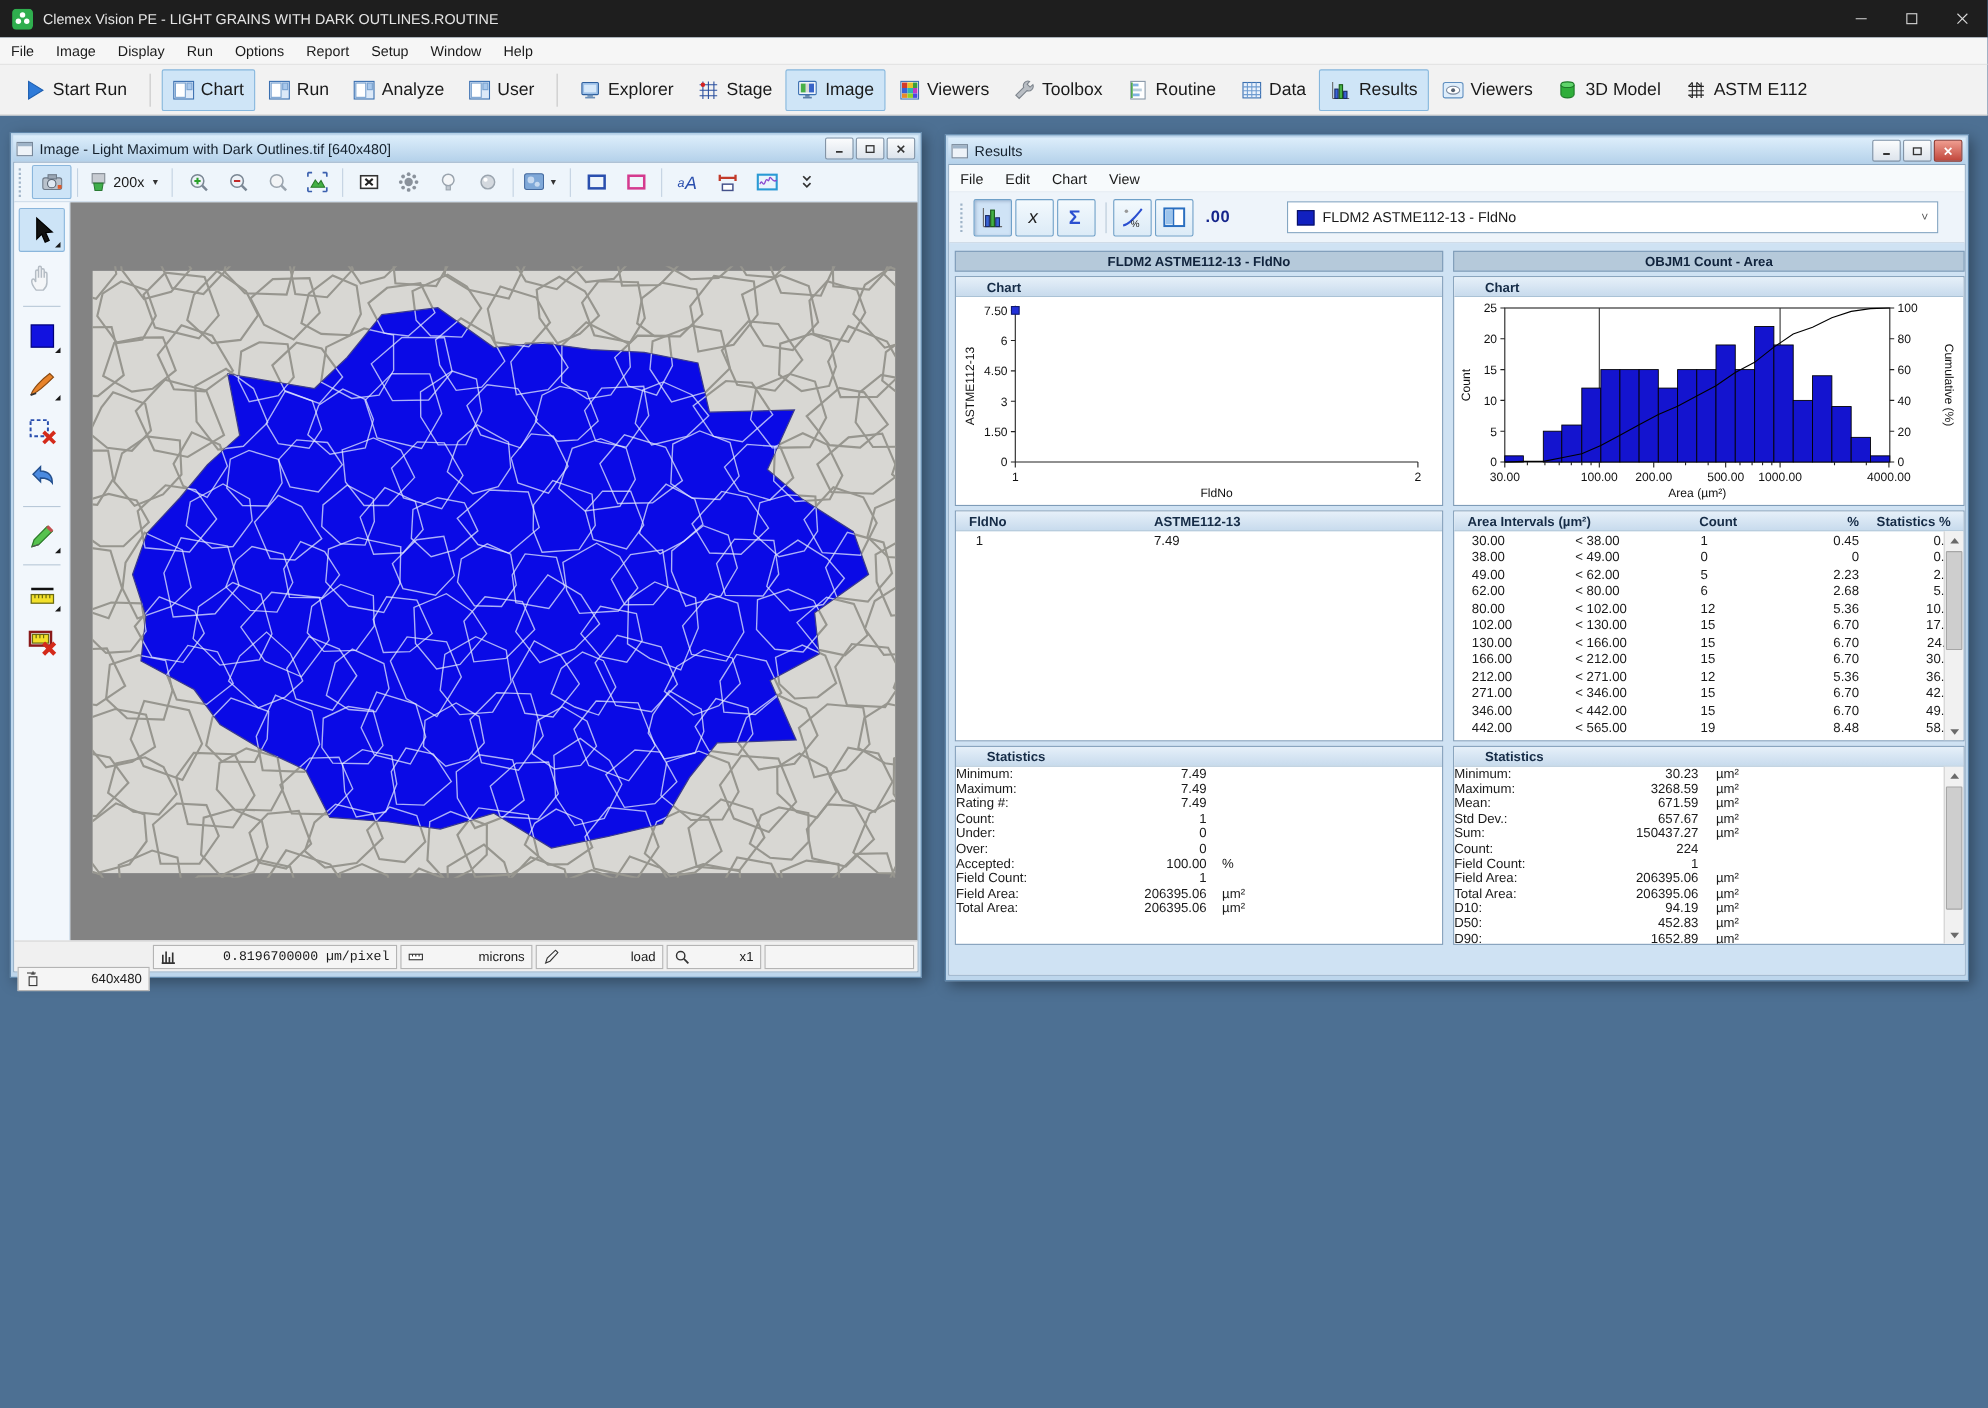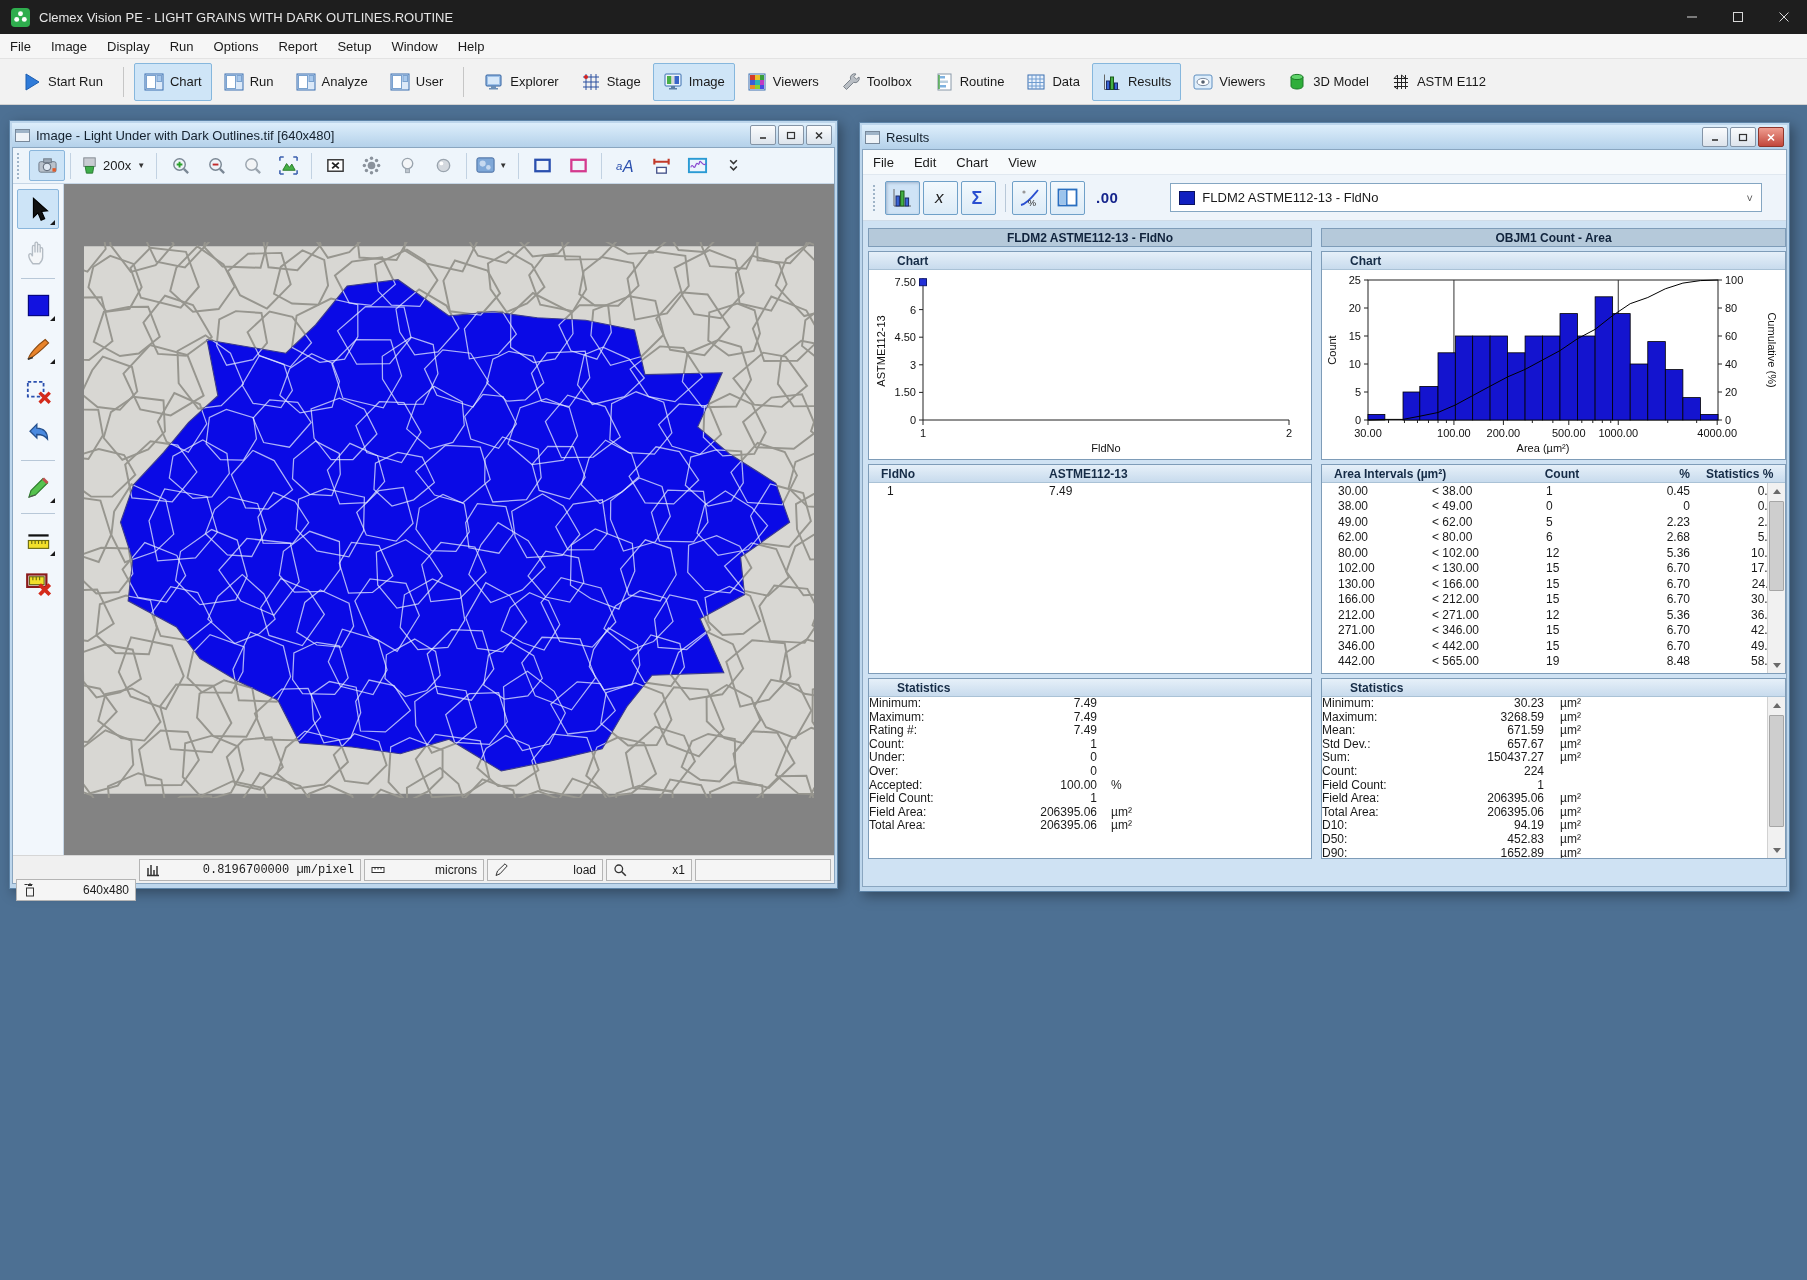--- a/index.html
+++ b/index.html
@@ -9,21 +9,21 @@
 
   
   .titlebar{height:34px;background:#1e1e1e;color:#e6e6e6;display:flex;align-items:center;font-size:13px}
   .appicon{width:19px;height:19px;margin:0 9px 0 11px;flex:none}
   .wbtns{margin-left:auto;display:flex;height:100%}
   .wbtn{width:46px;height:100%;display:flex;align-items:center;justify-content:center}
   .wbtn svg{width:12px;height:12px}
   .menubar{height:24px;background:#f6f6f6;display:flex;align-items:center;font-size:13px;border-bottom:1px solid #e3e3e3}
   .menu-item{padding:3px 10px}
   .maintoolbar{height:45px;background:#f2f2f2;border-bottom:1px solid #d2d2d2;display:flex;align-items:center;padding-left:12px;gap:2px}
-  .tbtn{display:flex;align-items:center;gap:6px;height:36px;padding:0 9px;border:1px solid transparent;border-radius:2px;font-size:13px;white-space:nowrap}
+  .tbtn{display:flex;align-items:center;gap:6px;height:36px;padding:0 9px;border:1px solid transparent;border-radius:2px;font-size:16px;white-space:nowrap}
   .tbtn.active{background:#cfe5f7;border-color:#86b7dd}
   .tbico{width:20px;height:20px;flex:none}
   .tbico svg{width:100%;height:100%;display:block}
   .tsep{width:1px;height:30px;background:#c6c6c6;margin:0 8px}
   .workspace{position:relative;height:1177px}
 
   
   .cwin{position:absolute;background:#bdd6ec;border:1px solid #5d84a8;box-shadow:4px 4px 12px rgba(0,0,0,.35);padding:2px;box-sizing:border-box}
   .ctitle{height:24px;display:flex;align-items:center;background:linear-gradient(#ddeefb,#b4d1ea);font-size:13px;color:#14202c;padding:0 3px;gap:6px}
   .cico{width:13px;height:11px;background:#eef3f8;border:1px solid #77889a;box-shadow:inset 0 3px #9fb4c8;flex:none}
@@ -313,21 +313,21 @@
       </span>
       <span>ASTM E112</span>
     </div>
   </div>
 
 <div class="workspace">
 
   <div class="cwin" id="imgwin" style="left:9px;top:15px;width:829px;height:769px">
     <div class="ctitle">
       <span class="cico"></span>
-      <span class="ctxt">Image - Light Under with Dark Outlines.tif [640x480]</span>
+      <span class="ctxt">Image - Light Maximum with Dark Outlines.tif [640x480]</span>
       <div class="cbtns">
         <div class="cbtn">
             <svg viewBox="0 0 10 9">
               <path d="M2 7h6" stroke="#333" stroke-width="1.6"></path>
             </svg>
           </div>
         <div class="cbtn">
             <svg viewBox="0 0 10 9">
               <rect x="1.5" y="1.5" width="7" height="6" fill="none" stroke="#333" stroke-width="1.2"></rect>
             </svg>

